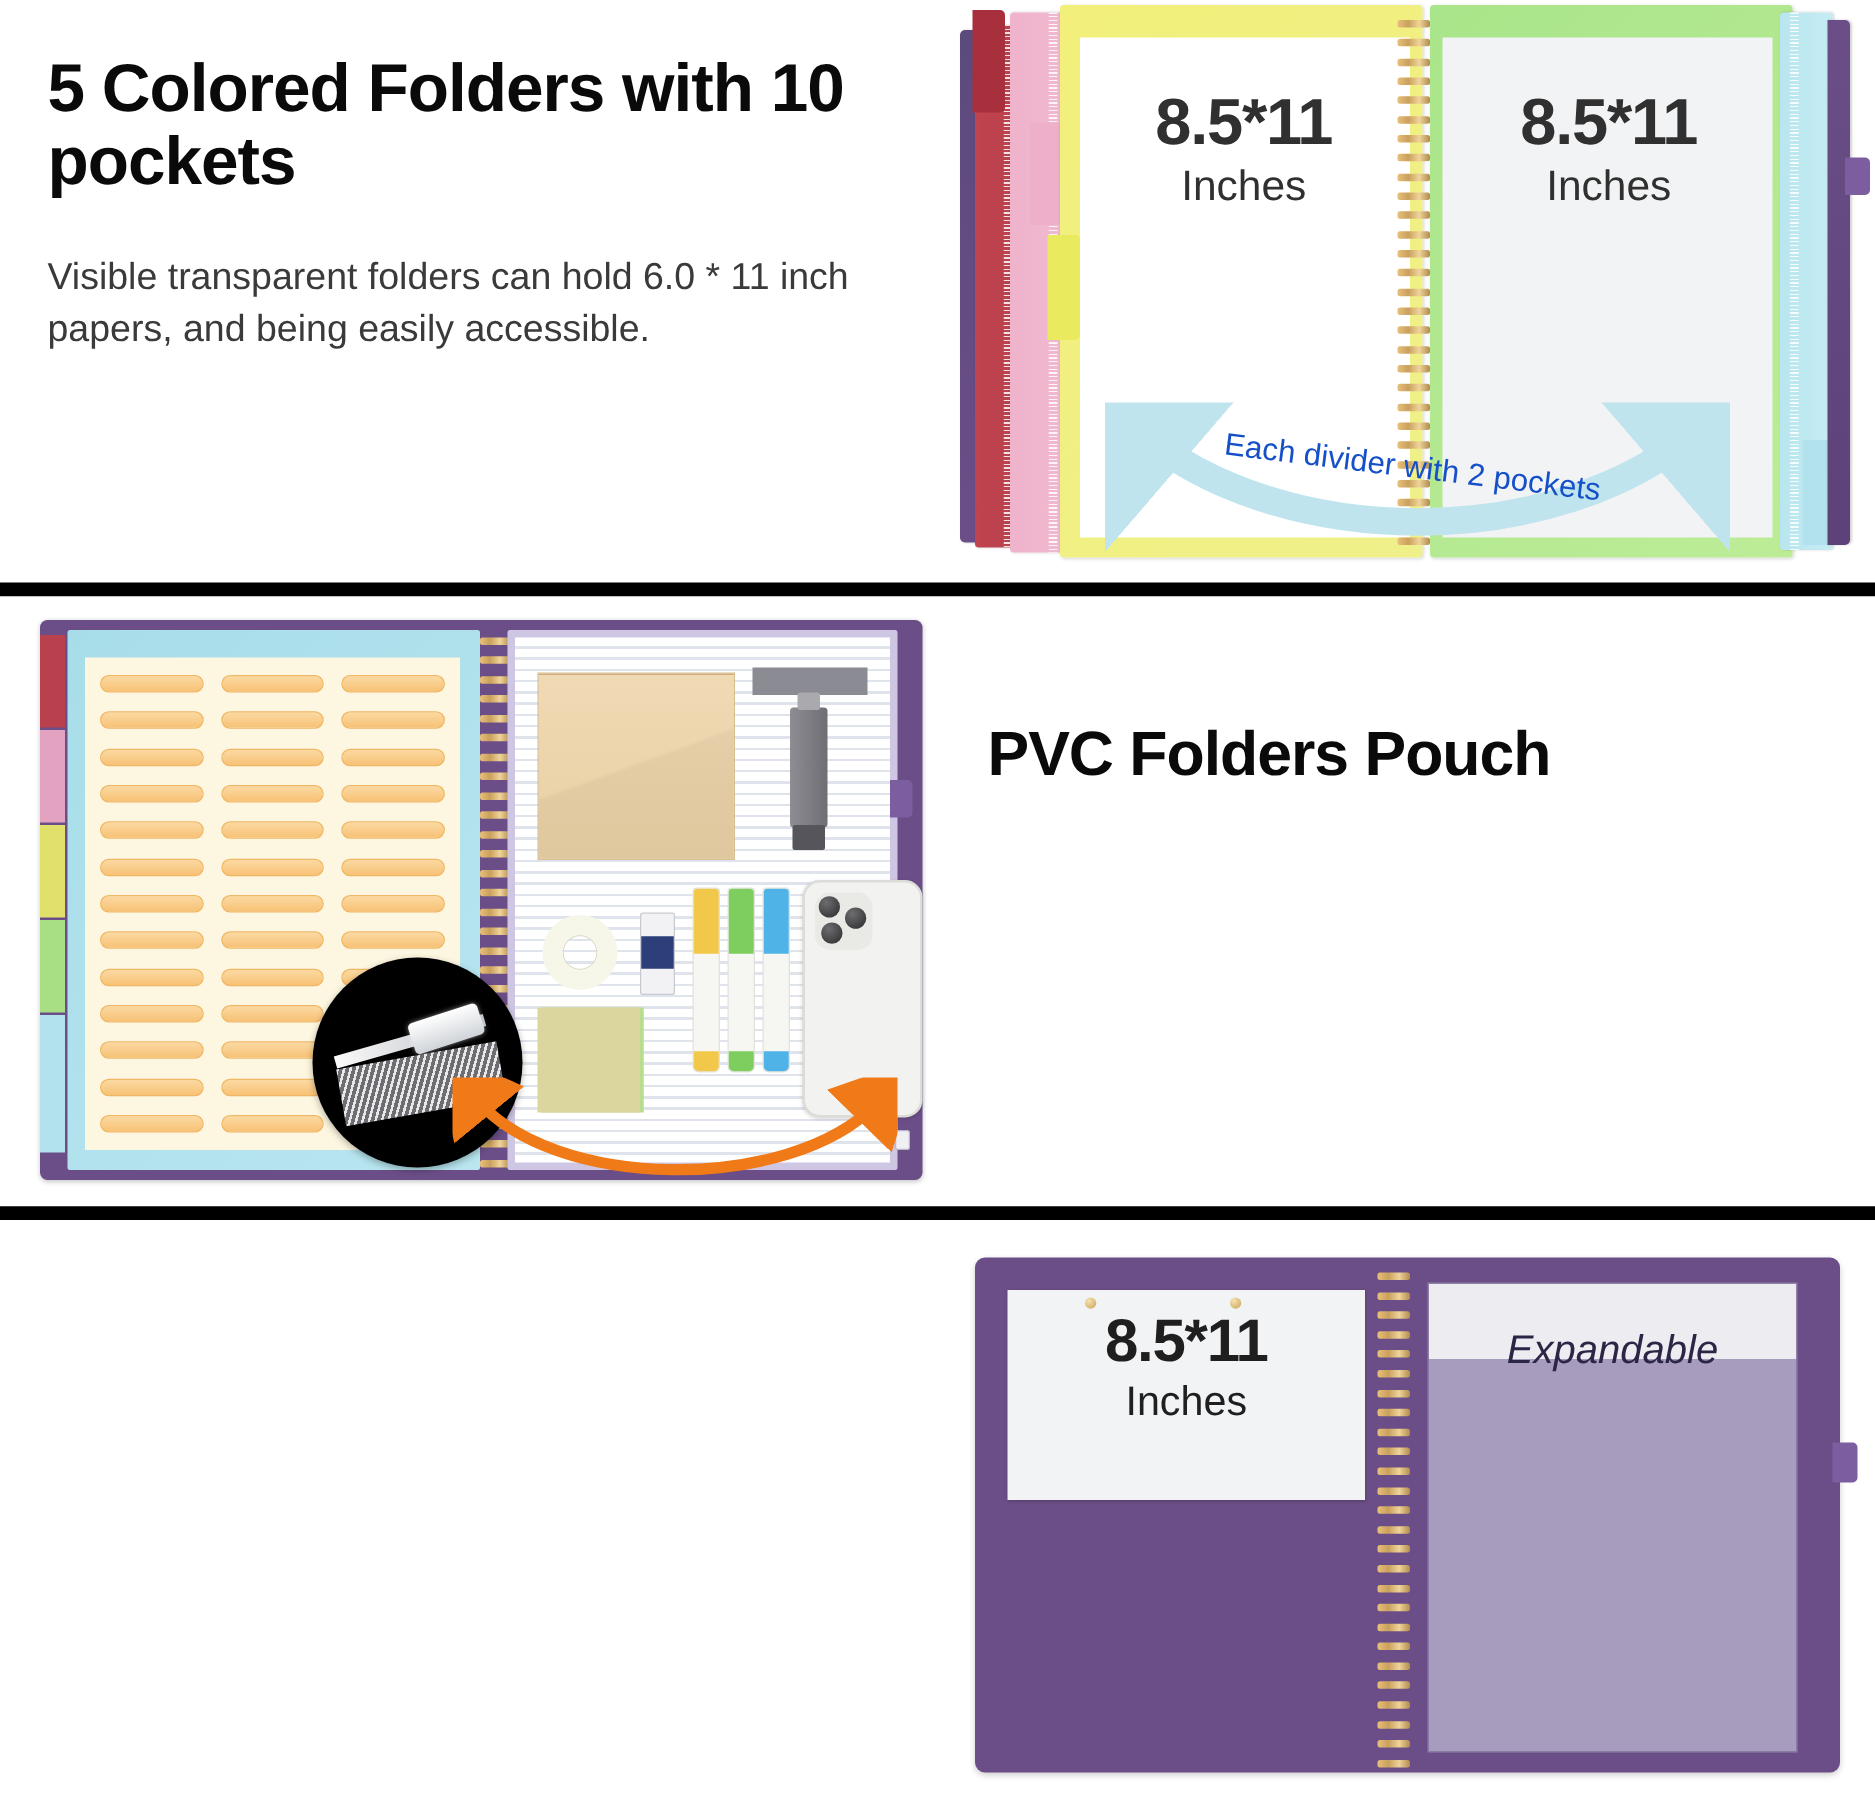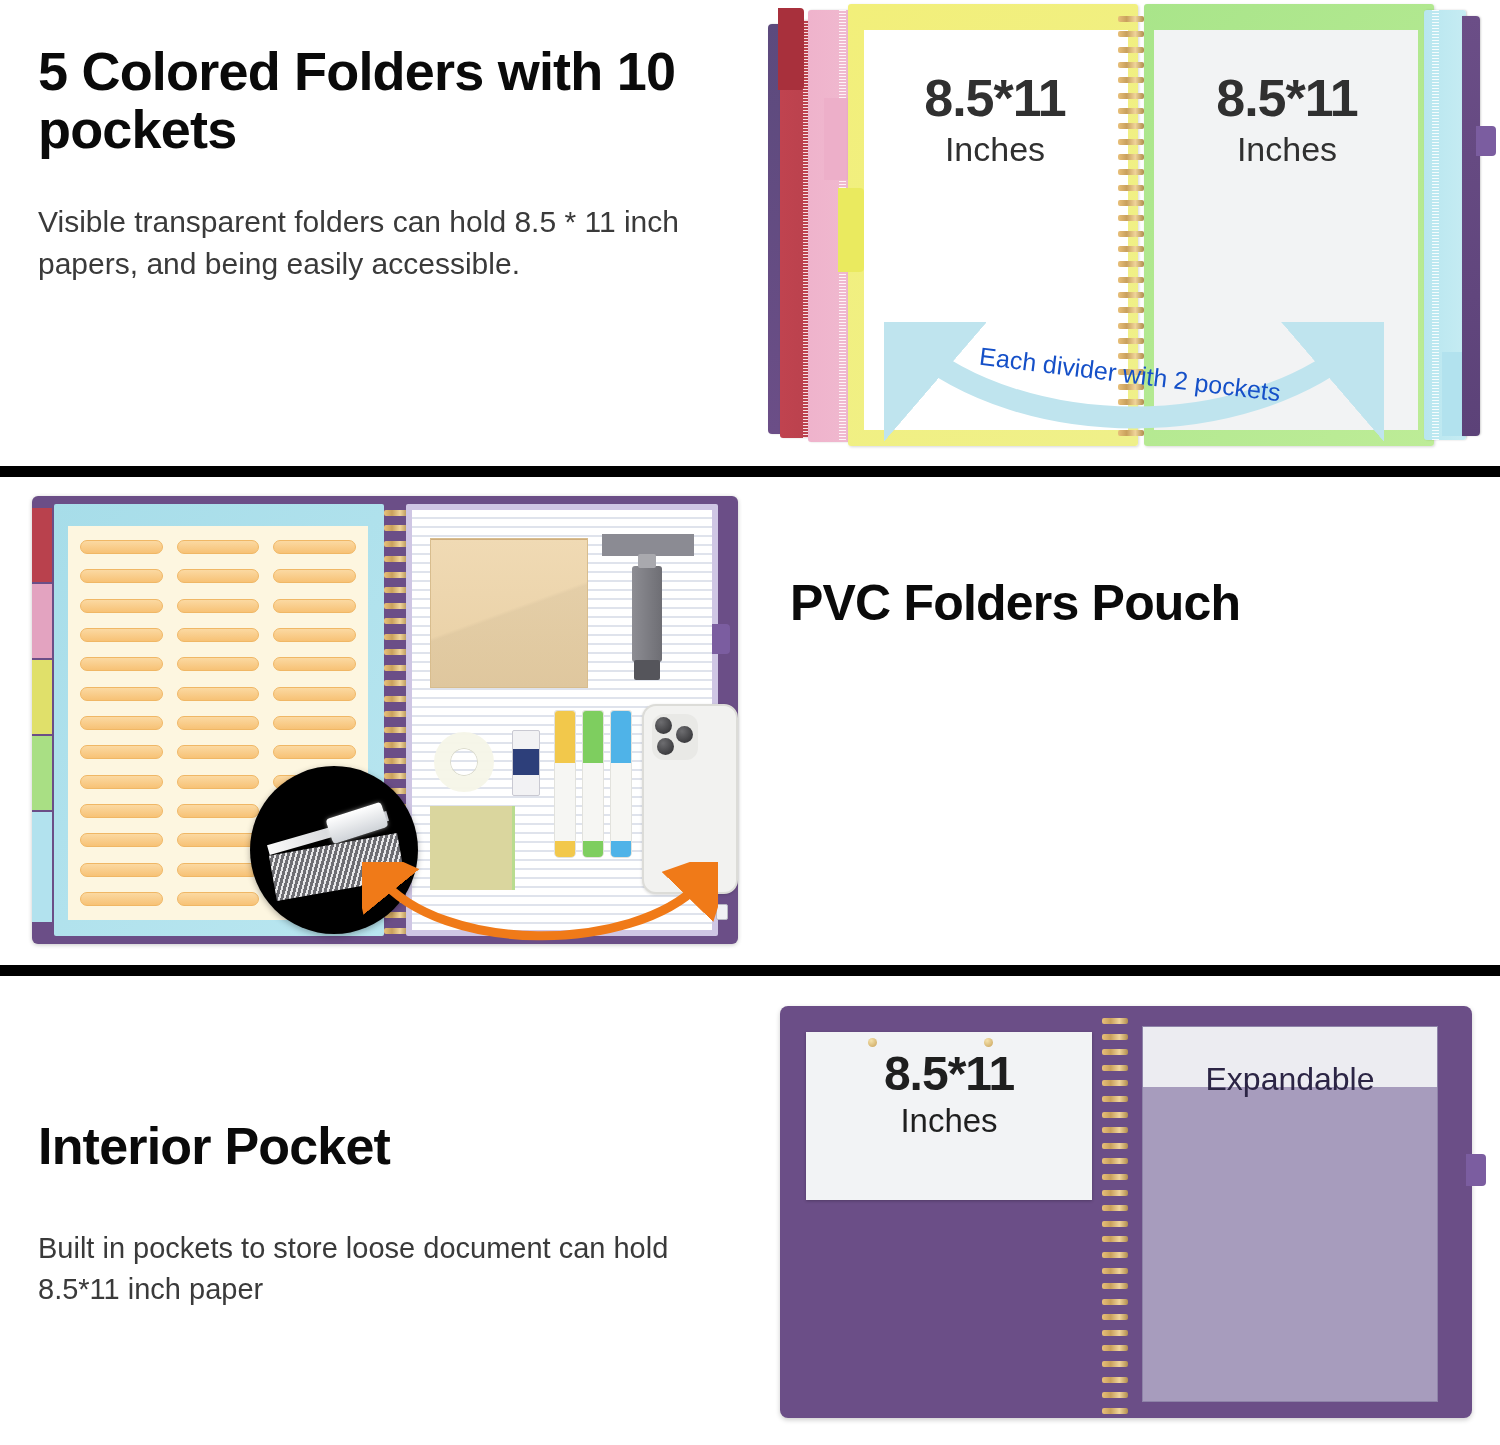--- a/index.html
+++ b/index.html
@@ -210,37 +210,37 @@
               background: #6b4e87; border-radius: 8px; box-shadow: 0 2px 5px rgba(0,0,0,.2); }
   #paper-left { position: absolute; left: 26px; top: 26px; width: 286px; height: 168px;
                 background: #f2f3f5; box-shadow: 0 1px 3px rgba(0,0,0,.25); }
   #paper-left .rivet { position: absolute; top: 6px; width: 9px; height: 9px; border-radius: 50%;
                        background: radial-gradient(circle at 35% 30%, #f5e2ac, #c9a25a); }
   #spiral-3 { left: 322px; top: 12px; width: 26px; height: 396px; }
   #pocket-right { position: absolute; left: 362px; top: 20px; width: 296px; height: 376px;
                   background: linear-gradient(180deg,#ececf1 0%,#ececf1 16%,#a79cbd 16%,#a79cbd 100%);
                   border: 1px solid #8e83a8; }
   #pocket-label { position: absolute; left: 0; right: 0; top: 34px; text-align: center;
-                  color: #2c2545; font-size: 32px; line-height: 1.18; }
+                  color: #2c2545; font-size: 32px; line-height: 1.18; font-style: italic; }
   #pen-loop-3 { position: absolute; right: -14px; top: 148px; width: 20px; height: 32px;
                 background: #7b5da0; border-radius: 0 4px 4px 0; }
   #size-label-3 { position: absolute; left: 26px; top: 44px; width: 286px; text-align: center; color: #1f1f1f; }
   #size-label-3 .big { font-size: 48px; font-weight: bold; letter-spacing: -1px; line-height: 1; }
   #size-label-3 .small { font-size: 33px; margin-top: 4px; }
 </style>
 </head>
 <body>
 
 <div class="page">
 
   <div class="panel" id="panel-1">
 
     <div class="txt" id="p1-text">
       <div class="headline">5 Colored Folders with 10 pockets</div>
-      <div class="body">Visible transparent folders can hold 8.5 * 11 inch papers, and being easily accessible.</div>
+      <div class="body">Visible transparent folders can hold 6.0 * 11 inch papers, and being easily accessible.</div>
     </div>
 
     <div id="art-folders">
 
       <div id="cover-back" class="stack-sheet"></div>
 
       <div id="sheet-red" class="stack-sheet">
         <div class="stack-edge"></div>
       </div>
       <div id="tab-red" class="tab"></div>
@@ -480,24 +480,20 @@
 
     <div class="txt" id="p2-text">
       <div class="headline">PVC Folders Pouch</div>
     </div>
   </div>
 
   <div class="rule" id="rule-2"></div>
 
   <div class="panel" id="panel-3">
 
-    <div class="txt" id="p3-text">
-      <div class="headline">Interior Pocket</div>
-      <div class="body">Built in pockets to store loose document can hold 8.5*11 inch paper</div>
-    </div>
 
     <div id="art-interior">
       <div id="cov-body">
 
         <div id="paper-left">
           <div class="rivet" style="left:62px"></div>
           <div class="rivet" style="left:178px"></div>
         </div>
         <div id="size-label-3">
           <div class="big">8.5*11</div>

